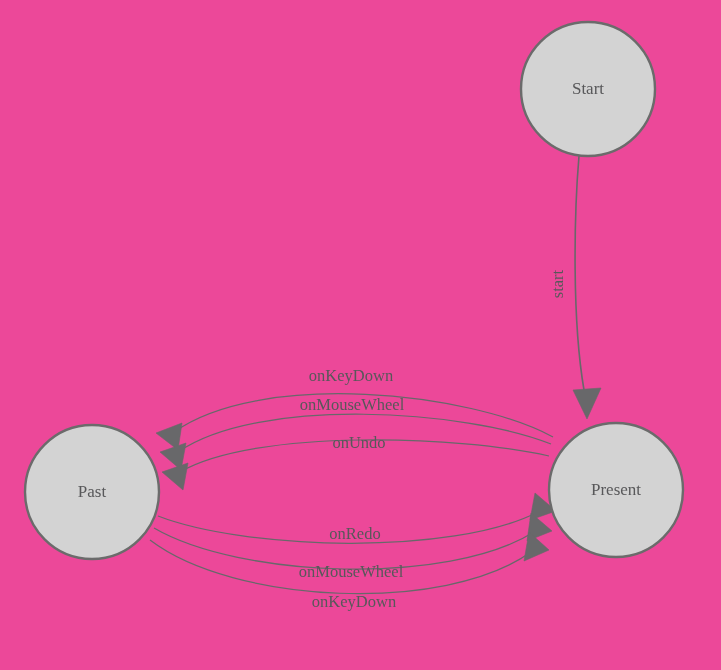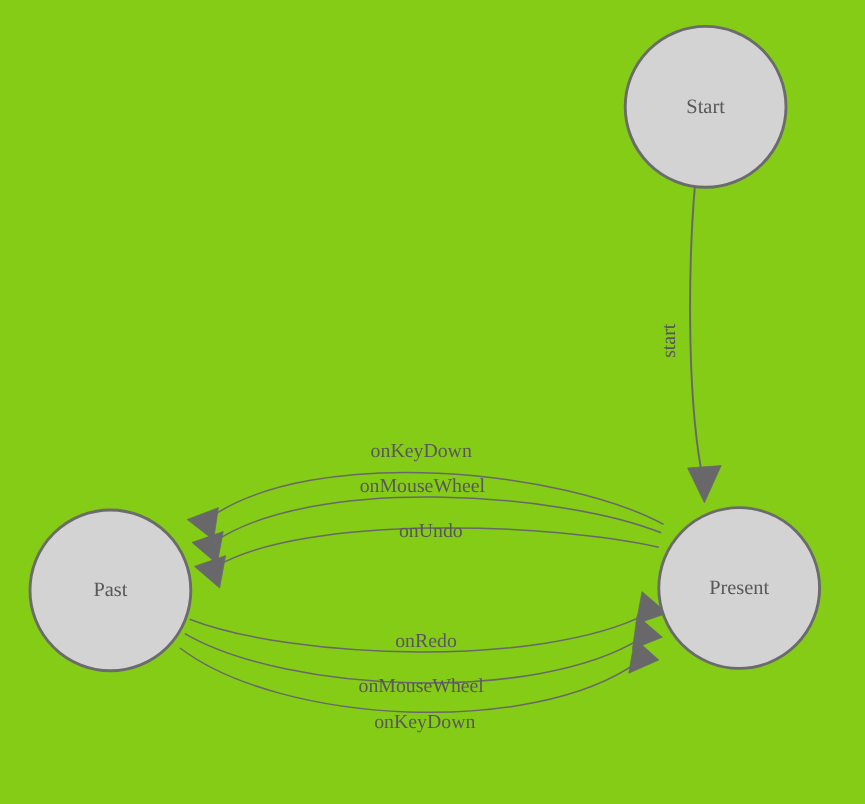--- a/index.html
+++ b/index.html
@@ -10,21 +10,21 @@
   body {
     width: 721px;
     height: 670px;
     overflow: hidden;
     font-family: "Liberation Serif", "DejaVu Serif", serif;
   }
   #diagram-canvas {
     position: relative;
     width: 721px;
     height: 670px;
-    background: #84cc16;
+    background: #ec4899;
   }
   svg#graph {
     display: block;
     width: 721px;
     height: 670px;
   }
   .node-shape {
     fill: #d3d3d3;
     stroke: #6b6b6b;
     stroke-width: 2.4;

